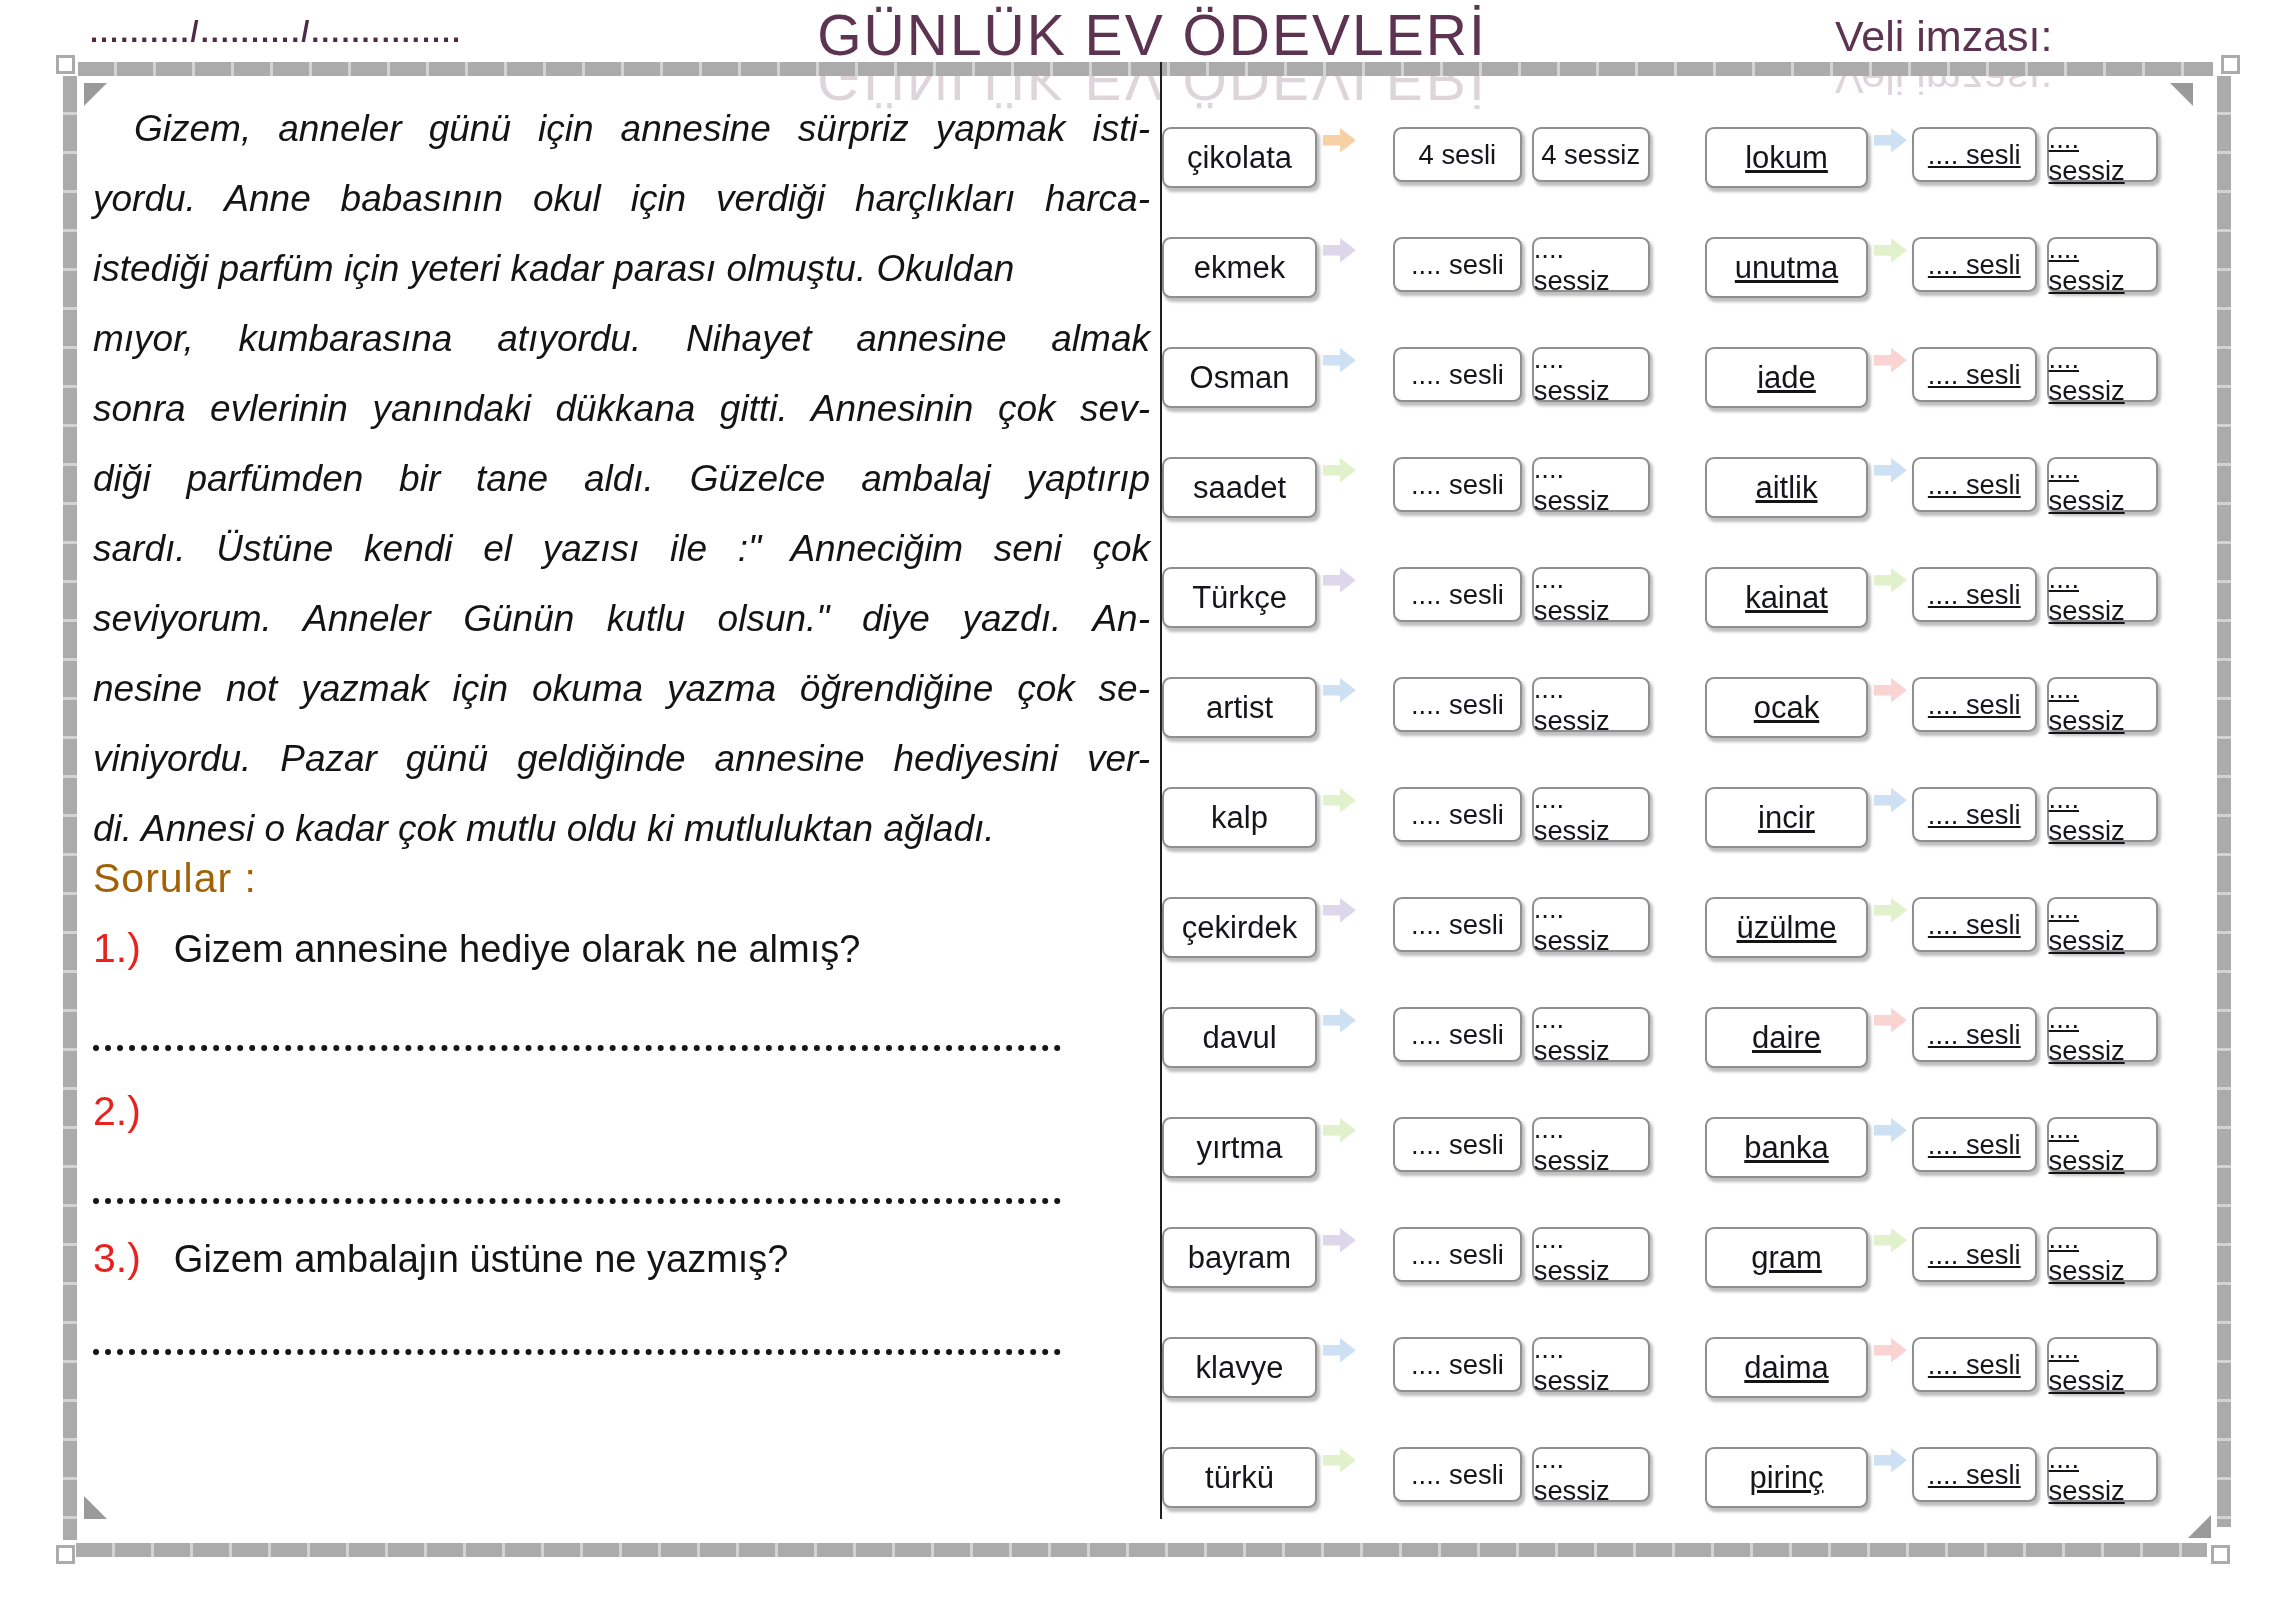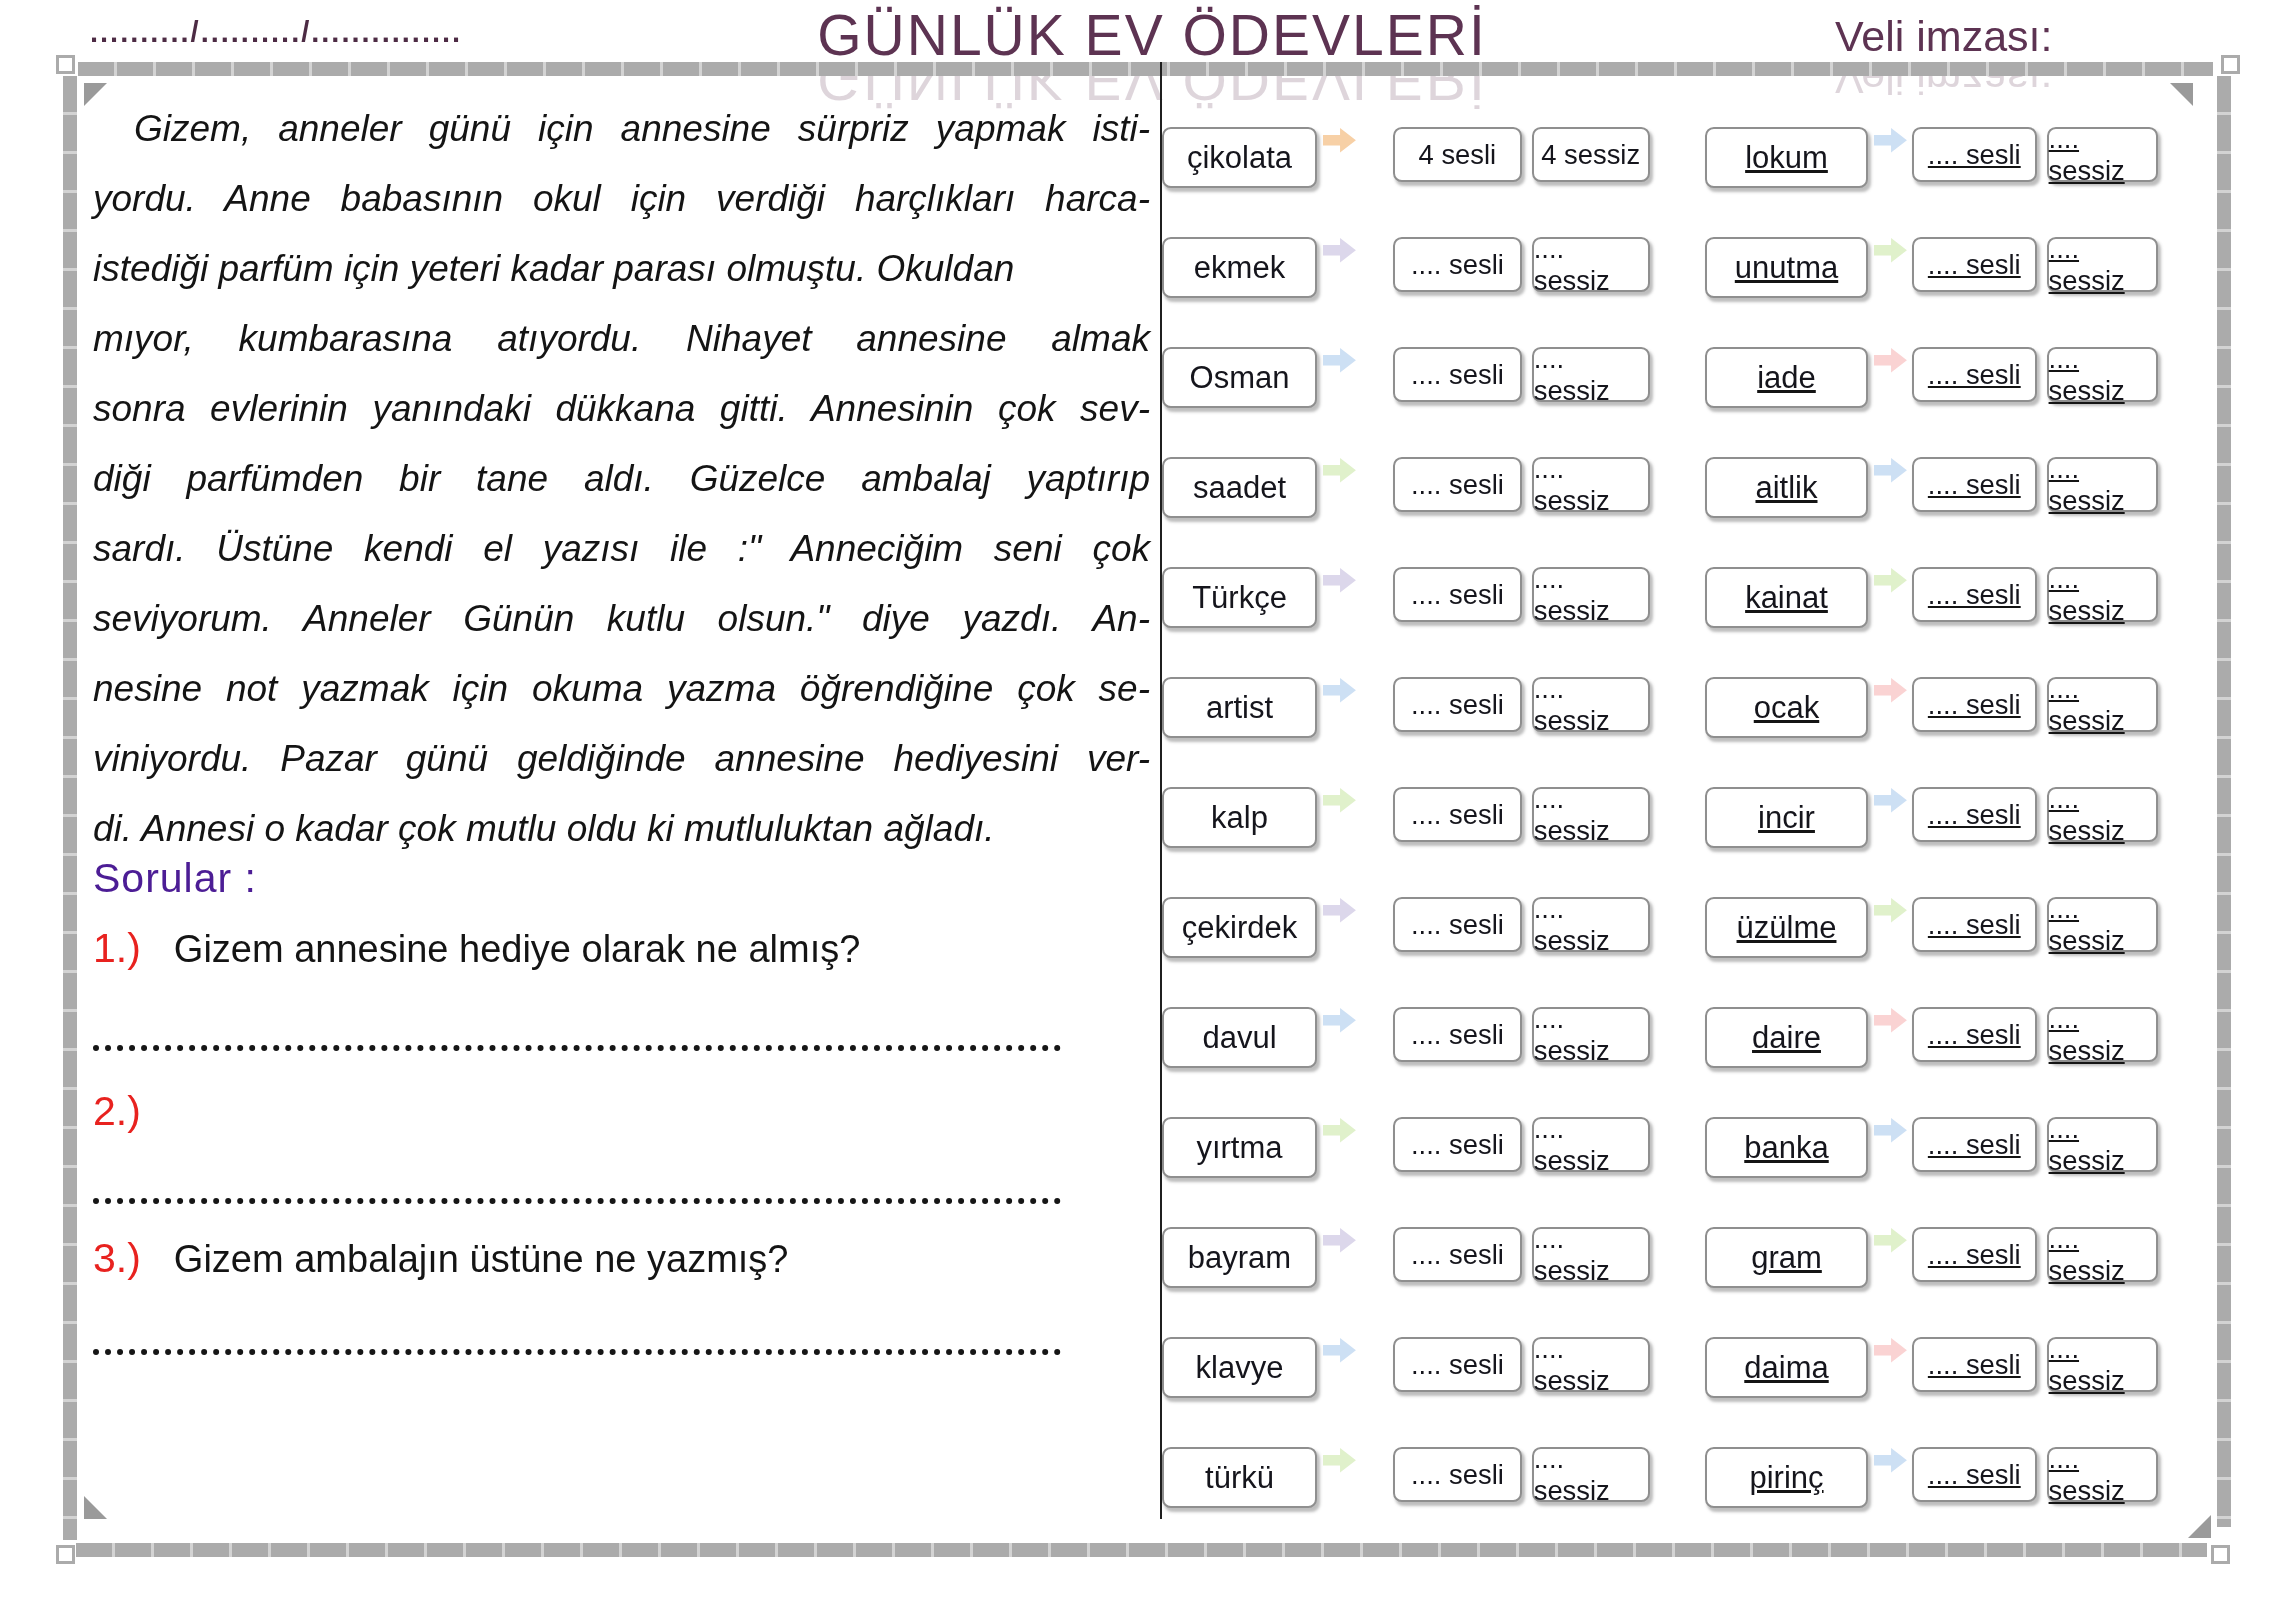--- a/index.html
+++ b/index.html
@@ -51,21 +51,21 @@
 
   
   .passage{position:absolute;left:93px;top:94px;width:1057px;font-style:italic;}
   .p-line{
     height:70px;line-height:70px;font-size:37px;color:#141414;
     text-align:justify;text-align-last:justify;white-space:nowrap;
   }
   .p-line:nth-child(1){padding-left:41px;}
   .p-line:nth-child(3),.p-line:nth-child(11){text-align-last:left;}
 
-  .sorular{position:absolute;left:93px;top:855px;font-size:41px;color:#4c1d95;letter-spacing:1px;}
+  .sorular{position:absolute;left:93px;top:855px;font-size:41px;color:#a16207;letter-spacing:1px;}
   .question{position:absolute;left:93px;display:flex;align-items:baseline;white-space:nowrap;}
   .q1{top:925px;} .q2{top:1088px;} .q3{top:1235px;}
   .q-num{font-size:41px;color:#e8221f;margin-right:33px;}
   .q-text{font-size:38px;color:#141414;}
   .ansline{position:absolute;left:93px;width:968px;height:0;border-bottom:6.9px dotted #161616;}
   .a1{top:1045px;} .a2{top:1198px;} .a3{top:1349px;}
 
   
   .word-panel{position:absolute;left:1162px;top:127px;}
   .word-col{position:absolute;top:0;display:flex;flex-direction:column;gap:47px;}

